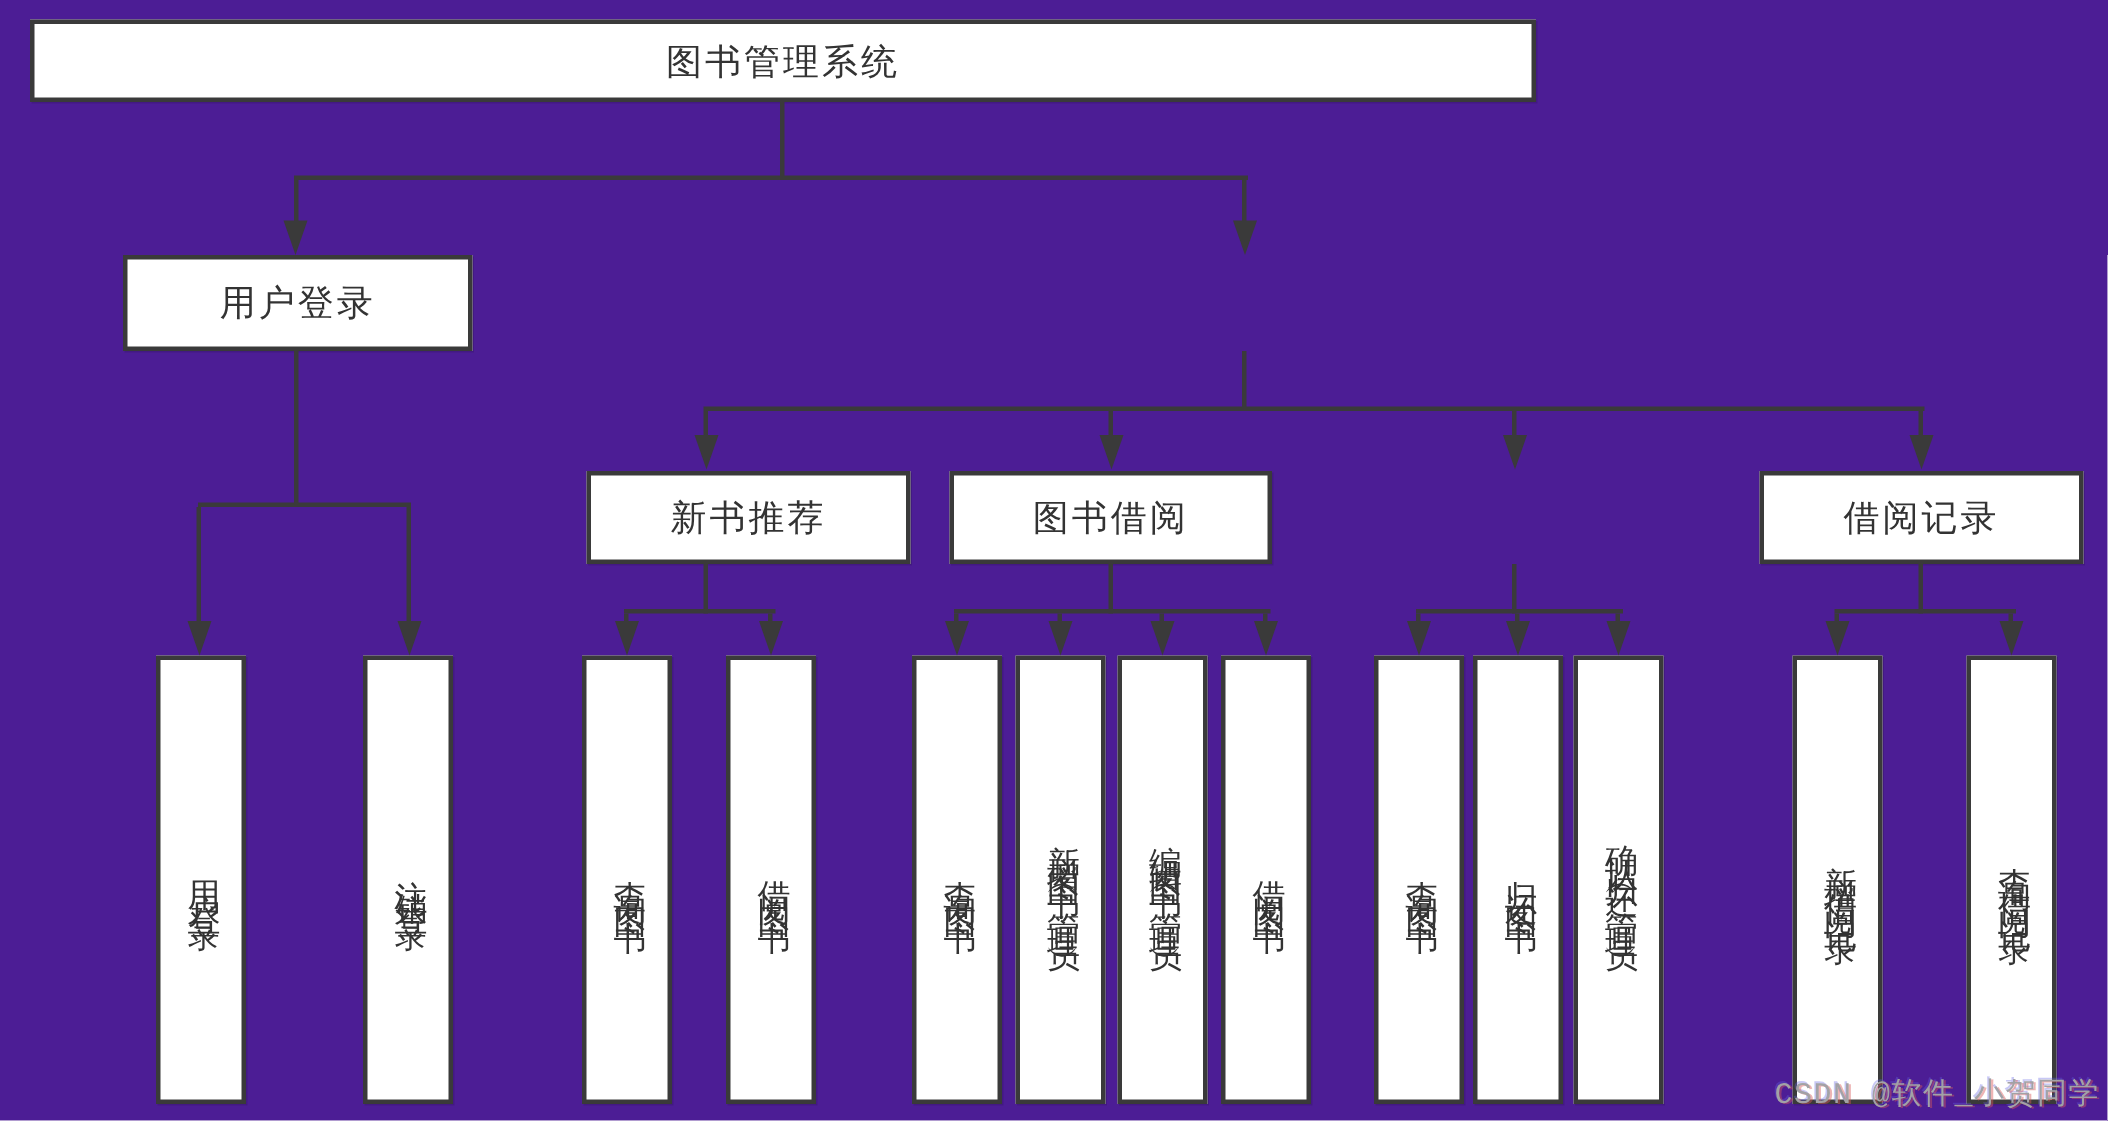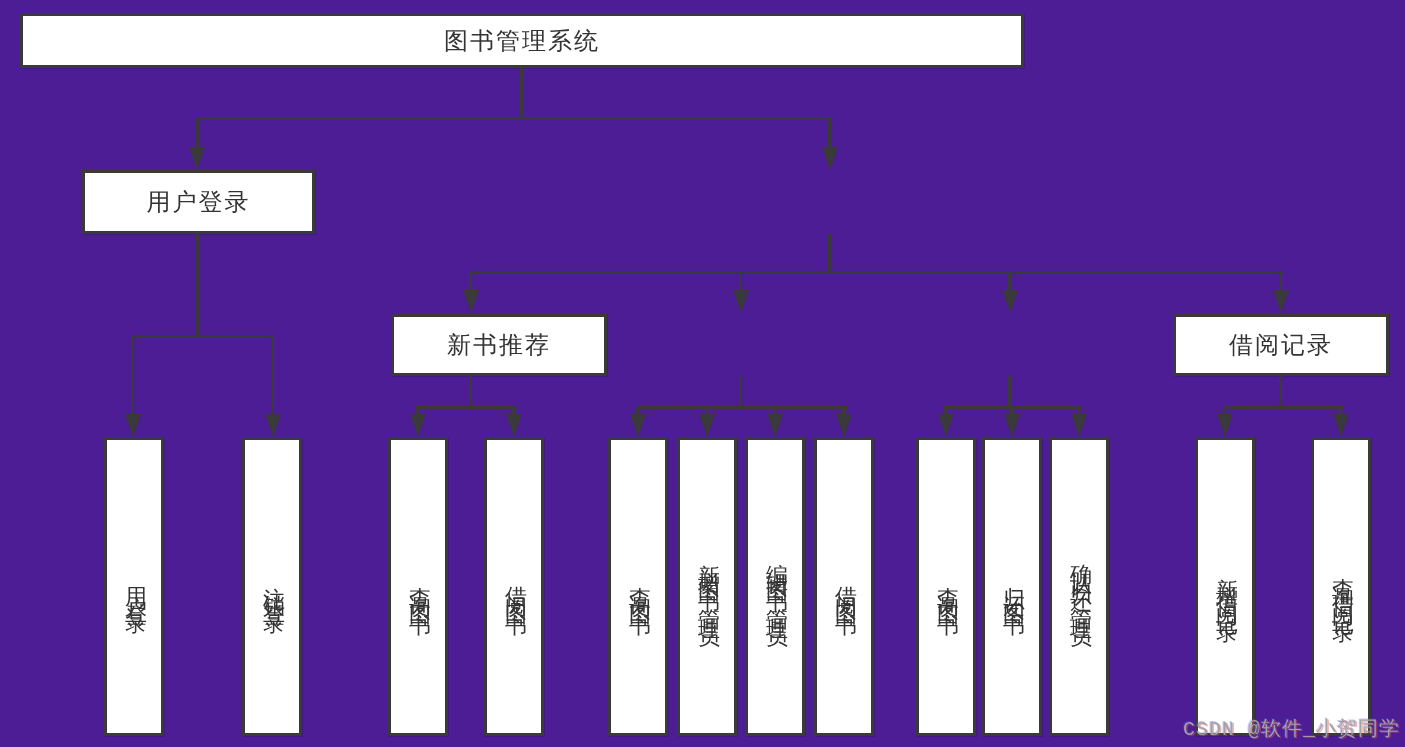--- a/index.html
+++ b/index.html
@@ -62,20 +62,23 @@
 
   <div class="box hbox" style="left:82px; top:170px; width:233px; height:64px;">
     <span class="lbl">用户登录</span>
   </div>
 
 
   <div class="box hbox" style="left:363px; top:314px; width:216px; height:62px;margin-left:28px;">
     <span class="lbl">新书推荐</span>
   </div>
 
+  <div class="box hbox" style="left:633px; top:314px; width:215px; height:62px;">
+    <span class="lbl">图书借阅</span>
+  </div>
 
 
   <div class="box hbox" style="left:1173px; top:314px; width:216px; height:62px;">
     <span class="lbl">借阅记录</span>
   </div>
 
   <div class="box vbox" style="left:104px; top:437px; width:60px; height:299px;">
     <span class="lbl">用户登录</span>
   </div>
 

